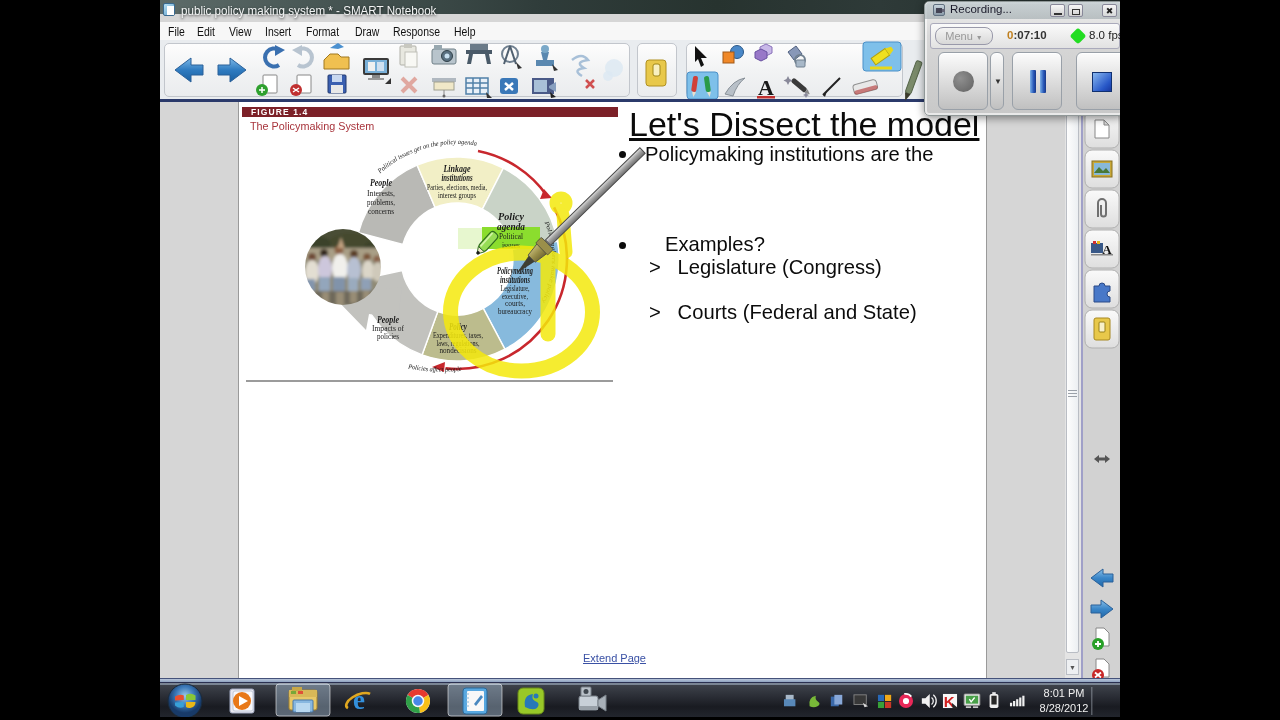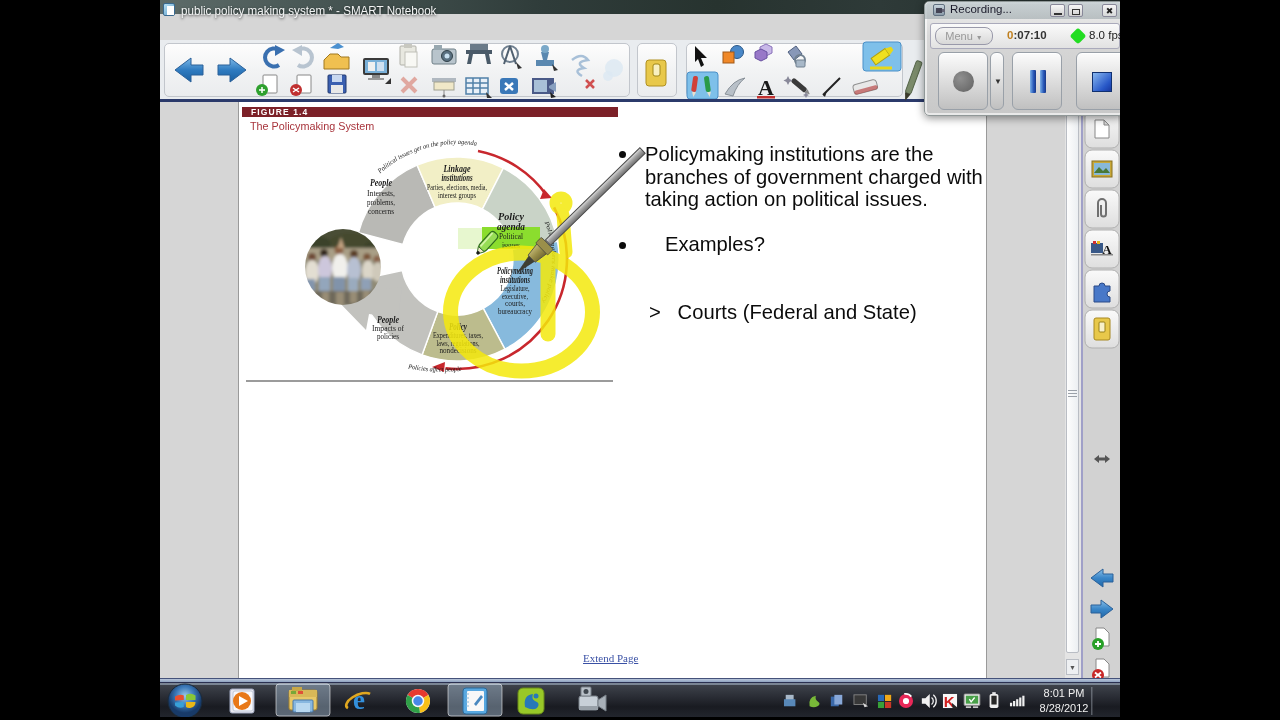--- a/index.html
+++ b/index.html
@@ -23,21 +23,21 @@
 #scrollbar .grip { position:absolute; left:0px; top:286px; }
 #scrollbar .down { position:absolute; left:1px; top:557px; width:13px; height:16px; background:#eef0f2; border:1px solid #b9bdc4; font-size:7px; color:#555; text-align:center; line-height:15px; }
 #sidebar { position:absolute; left:921px; top:0px; width:39px; height:576px; background:#d2d2d2; border-left:2px solid #a0a0c8; }
 #winbottom { position:absolute; left:0; top:678px; width:960px; height:5px; background:linear-gradient(#b9c6da,#8fa3c0); border-top:1px solid #45527a; border-bottom:1px solid #2a3050; }
 #taskbar { position:absolute; left:0; top:683px; width:960px; height:34px; background:linear-gradient(#41464e,#2a2d35 40%,#191b21 70%,#22252d); }
 #taskbar:before { content:""; position:absolute; left:0; top:0; width:100%; height:1.5px; background:rgba(170,185,205,.55); }
 #blackstrip { position:absolute; left:0; top:717px; width:960px; height:3px; background:#000; }
 #slidetitle { position:absolute; left:390px; top:3px; font-size:34px; color:#0b0b0b; text-decoration:underline; white-space:nowrap; font-family:"Liberation Sans",sans-serif; }
 .btx { position:absolute; font-size:20.2px; color:#0b0b0b; white-space:nowrap;text-align:center; }
 .bdot { position:absolute; width:7px; height:7px; border-radius:50%; background:#0b0b0b; }
-#extend { position:absolute; left:344px; top:550px; font-size:11px; color:#3a51a5; text-decoration:underline; font-family:Liberation Serif, serif; }
+#extend { position:absolute; left:344px; top:550px; font-size:11px; color:#3a51a5; text-decoration:underline; font-family:Liberation Sans, sans-serif; }
 
 #recwidget { position:absolute; left:764px; top:1px; width:200px; height:115px;
   background:linear-gradient(#f2f2f2,#d8d8d8 30%,#c8c8c8); border:1px solid #909898; border-radius:5px;
   box-shadow:inset 0 0 0 2px rgba(255,255,255,.6), 0 2px 8px rgba(0,0,0,.45); }
 .rectitle { position:absolute; left:0; top:0; width:100%; height:17px; background:linear-gradient(rgba(165,180,185,.55),rgba(130,145,150,.45)); border-radius:5px 5px 0 0; }
 .ricon { position:absolute; left:8px; top:2px; width:12px; height:12px; background:linear-gradient(#c8d4dc,#8a9aa8); border:1px solid #607080; border-radius:2px; }
 .rtext { position:absolute; left:25px; top:1px; font-size:11.5px; color:#1a1a2a;text-align:right; }
 .rbtn { position:absolute; top:2px; width:15px; height:13px; background:linear-gradient(#f8f8f8,#d0d0d0); border:1px solid #889; border-radius:2px; }
 .rclose { background:linear-gradient(#f4f4f4,#d8dada); color:#222; font-size:9px; text-align:center; line-height:13px; }
 .recrow2 { position:absolute; left:5px; top:21px; width:190px; height:26px; background:linear-gradient(#fafafa,#e2e2e2); border:1px solid #aab; border-radius:3px; }
@@ -54,20 +54,30 @@
 .stopsq { position:absolute; left:15px; top:19px; width:20px; height:20px; background:linear-gradient(135deg,#88b8f0,#2858c8 70%,#1838a0); border:1px solid #103070; }
 
 </style>
 </head>
 <body>
 <div id="content">
   <div id="titlebar">
       <div class="ticon"></div>
       <div class="ttext">public policy making system * - SMART Notebook</div>
     </div>
+  <div id="menubar">
+    <span style="left:8px">File</span>
+      <span style="left:37px">Edit</span>
+      <span style="left:69px">View</span>
+    <span style="left:105px">Insert</span>
+      <span style="left:146px">Format</span>
+      <span style="left:195px">Draw</span>
+    <span style="left:233px">Response</span>
+      <span style="left:294px">Help</span>
+  </div>
   <div id="toolbar">
     <div class="panel" style="left:4px; width:466px;"></div>
     <div class="panel" style="left:477px; width:40px;"></div>
     <div class="panel" style="left:526px; width:217px;"></div>
     <svg width="960" height="63" viewBox="160 40 960 63" style="position:absolute;left:0;top:0;width:960px;height:63px">
 <defs>
           <linearGradient id="bluearr" x1="0" y1="0" x2="0" y2="1">
             <stop offset="0" stop-color="#7db9e8"></stop>
             <stop offset="0.5" stop-color="#2f7bc0"></stop>
             <stop offset="1" stop-color="#1a5fa0"></stop>
@@ -181,26 +191,26 @@
         <polygon points="823,95 827,91 825,97" fill="#222"></polygon>
 <g transform="rotate(-15 865 86)">
           <rect x="853" y="82" width="24" height="10" rx="3" fill="#e8e8e8" stroke="#909090"></rect>
           <rect x="853" y="88" width="24" height="4" rx="2" fill="#b03030" opacity="0.6"></rect>
         </g>
 </svg>
   </div>
   <div id="tbline"></div>
   <div id="workspace">
     <div id="page">
+      <div id="slidetitle">Let's Dissect the model</div>
       <div class="bdot" style="left:380px;top:49px"></div>
       <div class="btx" style="left:406px;top:41px">Policymaking institutions are the</div>
-      <div class="btx" style="left:406px;top:63.5px">branches of government charged with</div>
-      <div class="btx" style="left:406px;top:86px">taking action on political issues.</div>
       <div class="bdot" style="left:380px;top:140px"></div>
       <div class="btx" style="left:426px;top:131px">Examples?</div>
+      <div class="btx" style="left:410px;top:153.5px">&gt;&nbsp;&nbsp;&nbsp;Legislature (Congress)</div>
       <div class="btx" style="left:410px;top:198.5px">&gt;&nbsp;&nbsp;&nbsp;Courts (Federal and State)</div>
       <div id="extend">Extend Page</div>
     </div>
     <div id="scrollbar">
         <div class="thumb"></div>
         <div class="grip">
           <i></i>
           <i></i>
           <i></i>
         </div>

